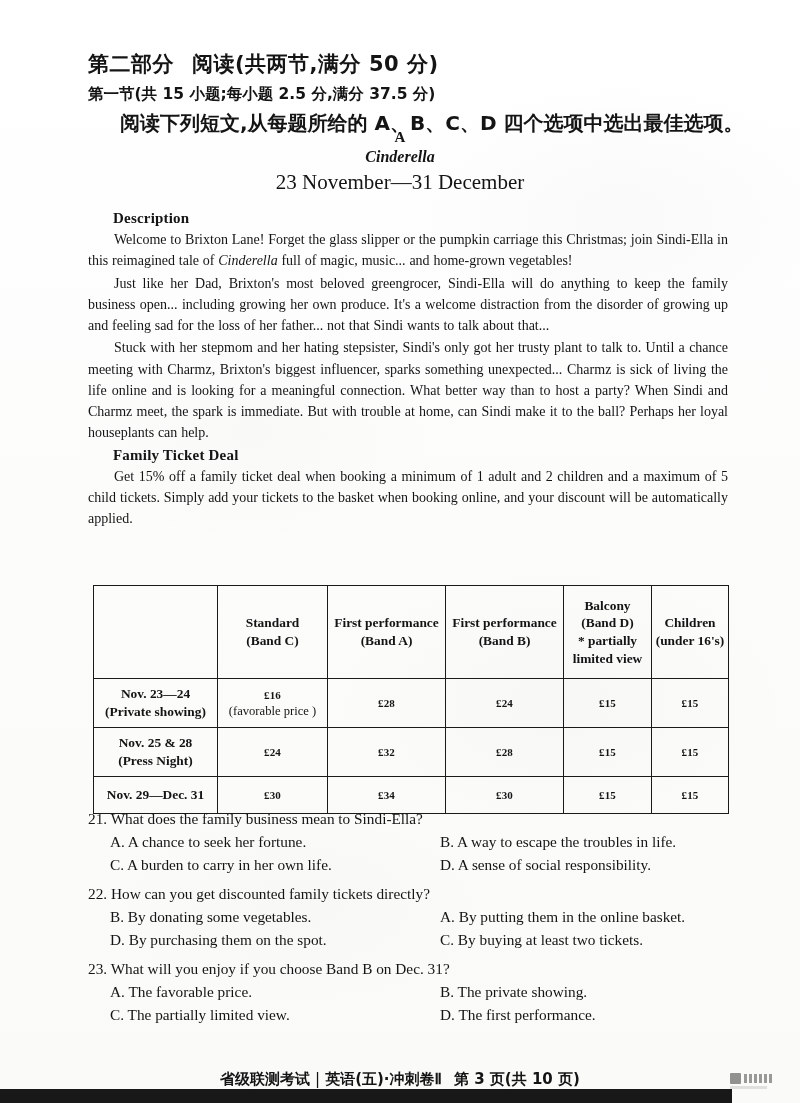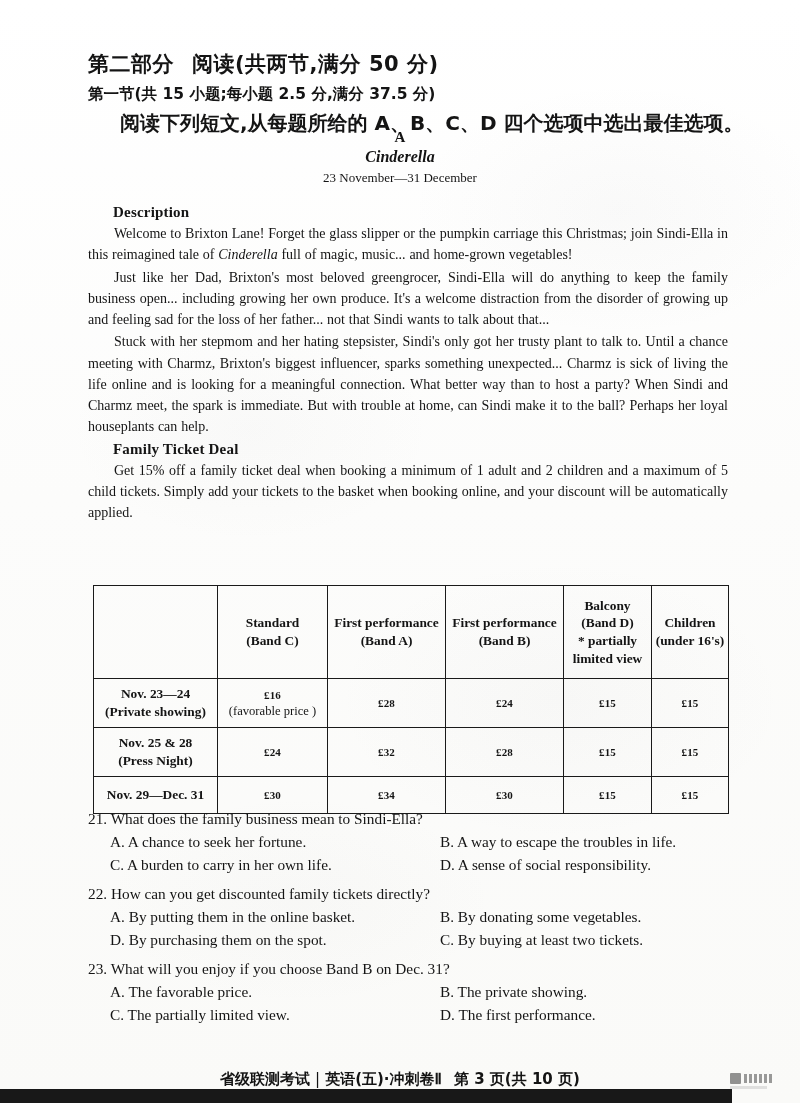--- a/index.html
+++ b/index.html
@@ -83,34 +83,34 @@
     text-align: center;
     font-size: 16px;
     font-weight: bold;
     font-style: italic;
   }
   .passage-dates {
     position: absolute;
     left: 0; right: 0;
     top: 170px;
     text-align: center;
-    font-size: 13px;
+    font-size: 21px;
   }
 
   
   .body-block {
     position: absolute;
     left: 88px;
     top: 192px;
     width: 640px;
   }
   .bold-lead {
     font-size: 15px;
     font-weight: bold;
-    margin: 12px 0 2px 25px;
+    margin: 18px 0 2px 25px;
     letter-spacing: 0.2px;
   }
   p.para {
     margin: 0 0 1px 0;
     font-size: 14px;
     line-height: 1.52;
     text-align: justify;
     text-indent: 26px;
     text-justify: inter-word;
     word-spacing: 0.3px;
@@ -381,22 +381,22 @@
         <div class="q-opt">A. A chance to seek her fortune.</div>
         <div class="q-opt">B. A way to escape the troubles in life.</div>
         <div class="q-opt">C. A burden to carry in her own life.</div>
         <div class="q-opt">D. A sense of social responsibility.</div>
       </div>
     </div>
 
     <div class="q-item">
       <p class="q-stem">22. How can you get discounted family tickets directly?</p>
       <div class="q-opts">
+        <div class="q-opt">B. By donating some vegetables.</div>
         <div class="q-opt">A. By putting them in the online basket.</div>
-        <div class="q-opt">B. By donating some vegetables.</div>
         <div class="q-opt">D. By purchasing them on the spot.</div>
         <div class="q-opt">C. By buying at least two tickets.</div>
       </div>
     </div>
 
     <div class="q-item">
       <p class="q-stem">23. What will you enjoy if you choose Band B on Dec. 31?</p>
       <div class="q-opts">
         <div class="q-opt">A. The favorable price.</div>
         <div class="q-opt">B. The private showing.</div>

